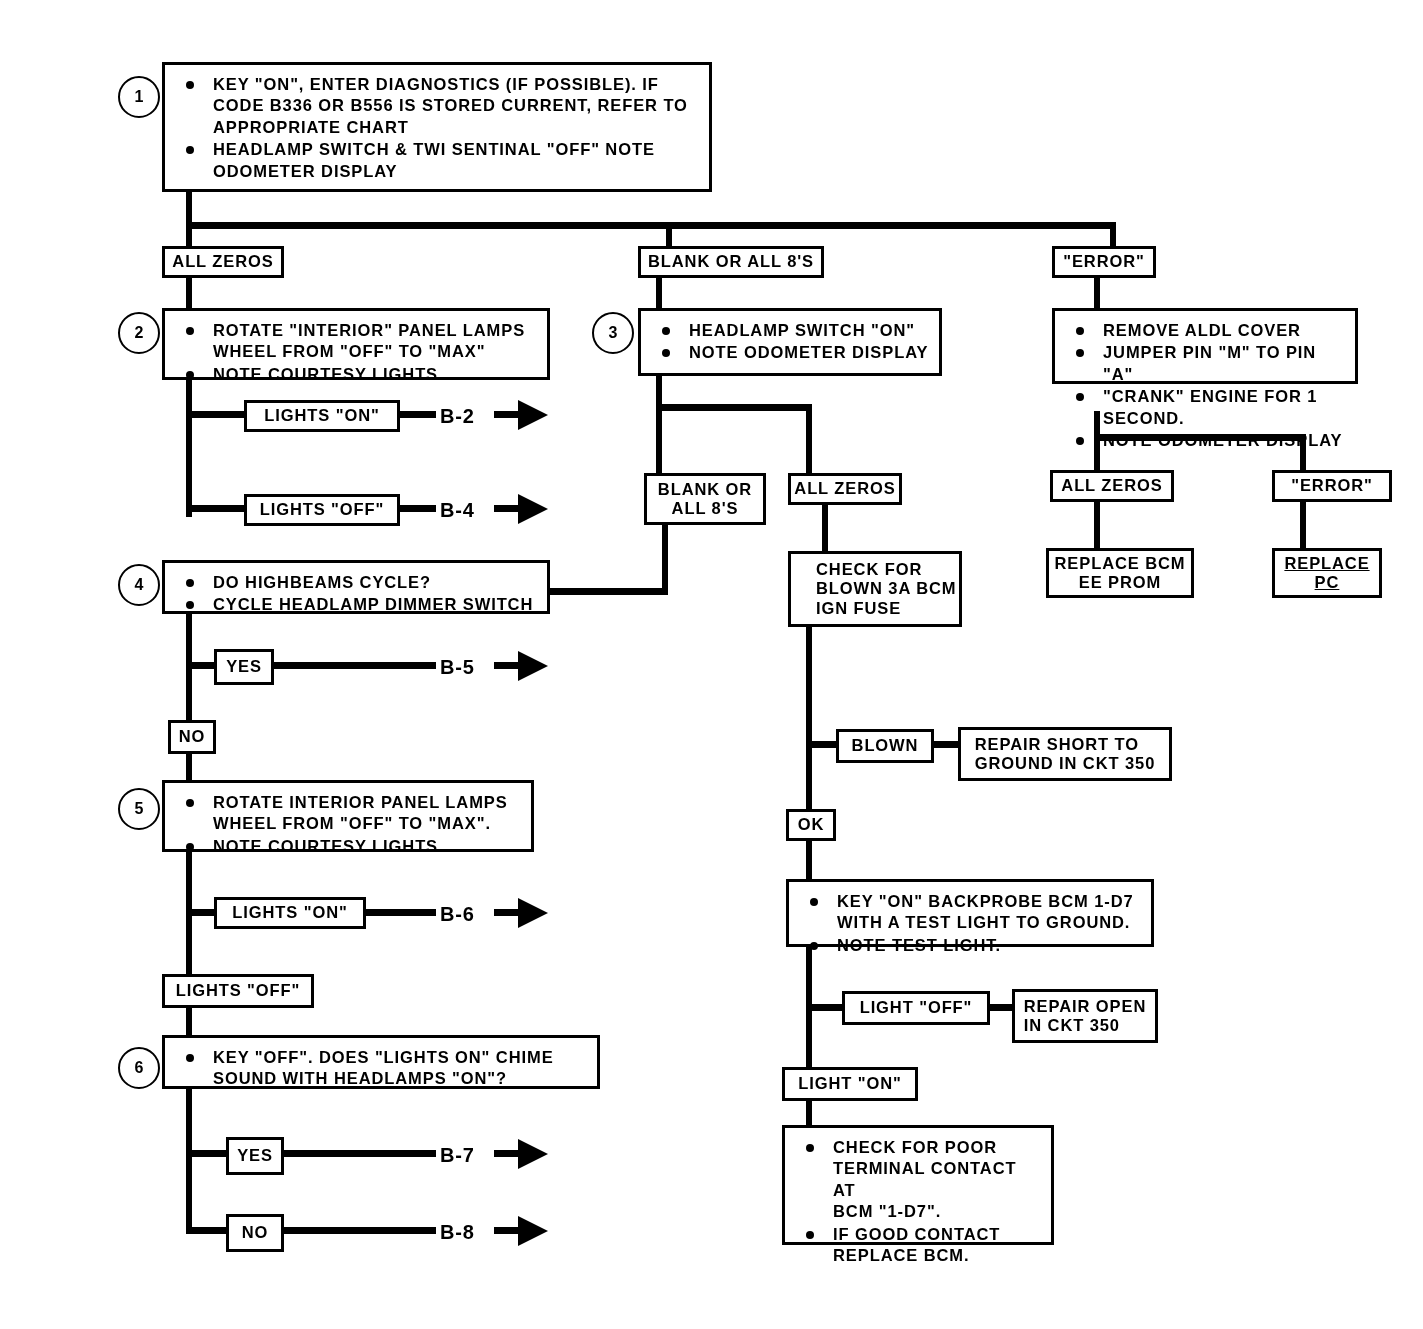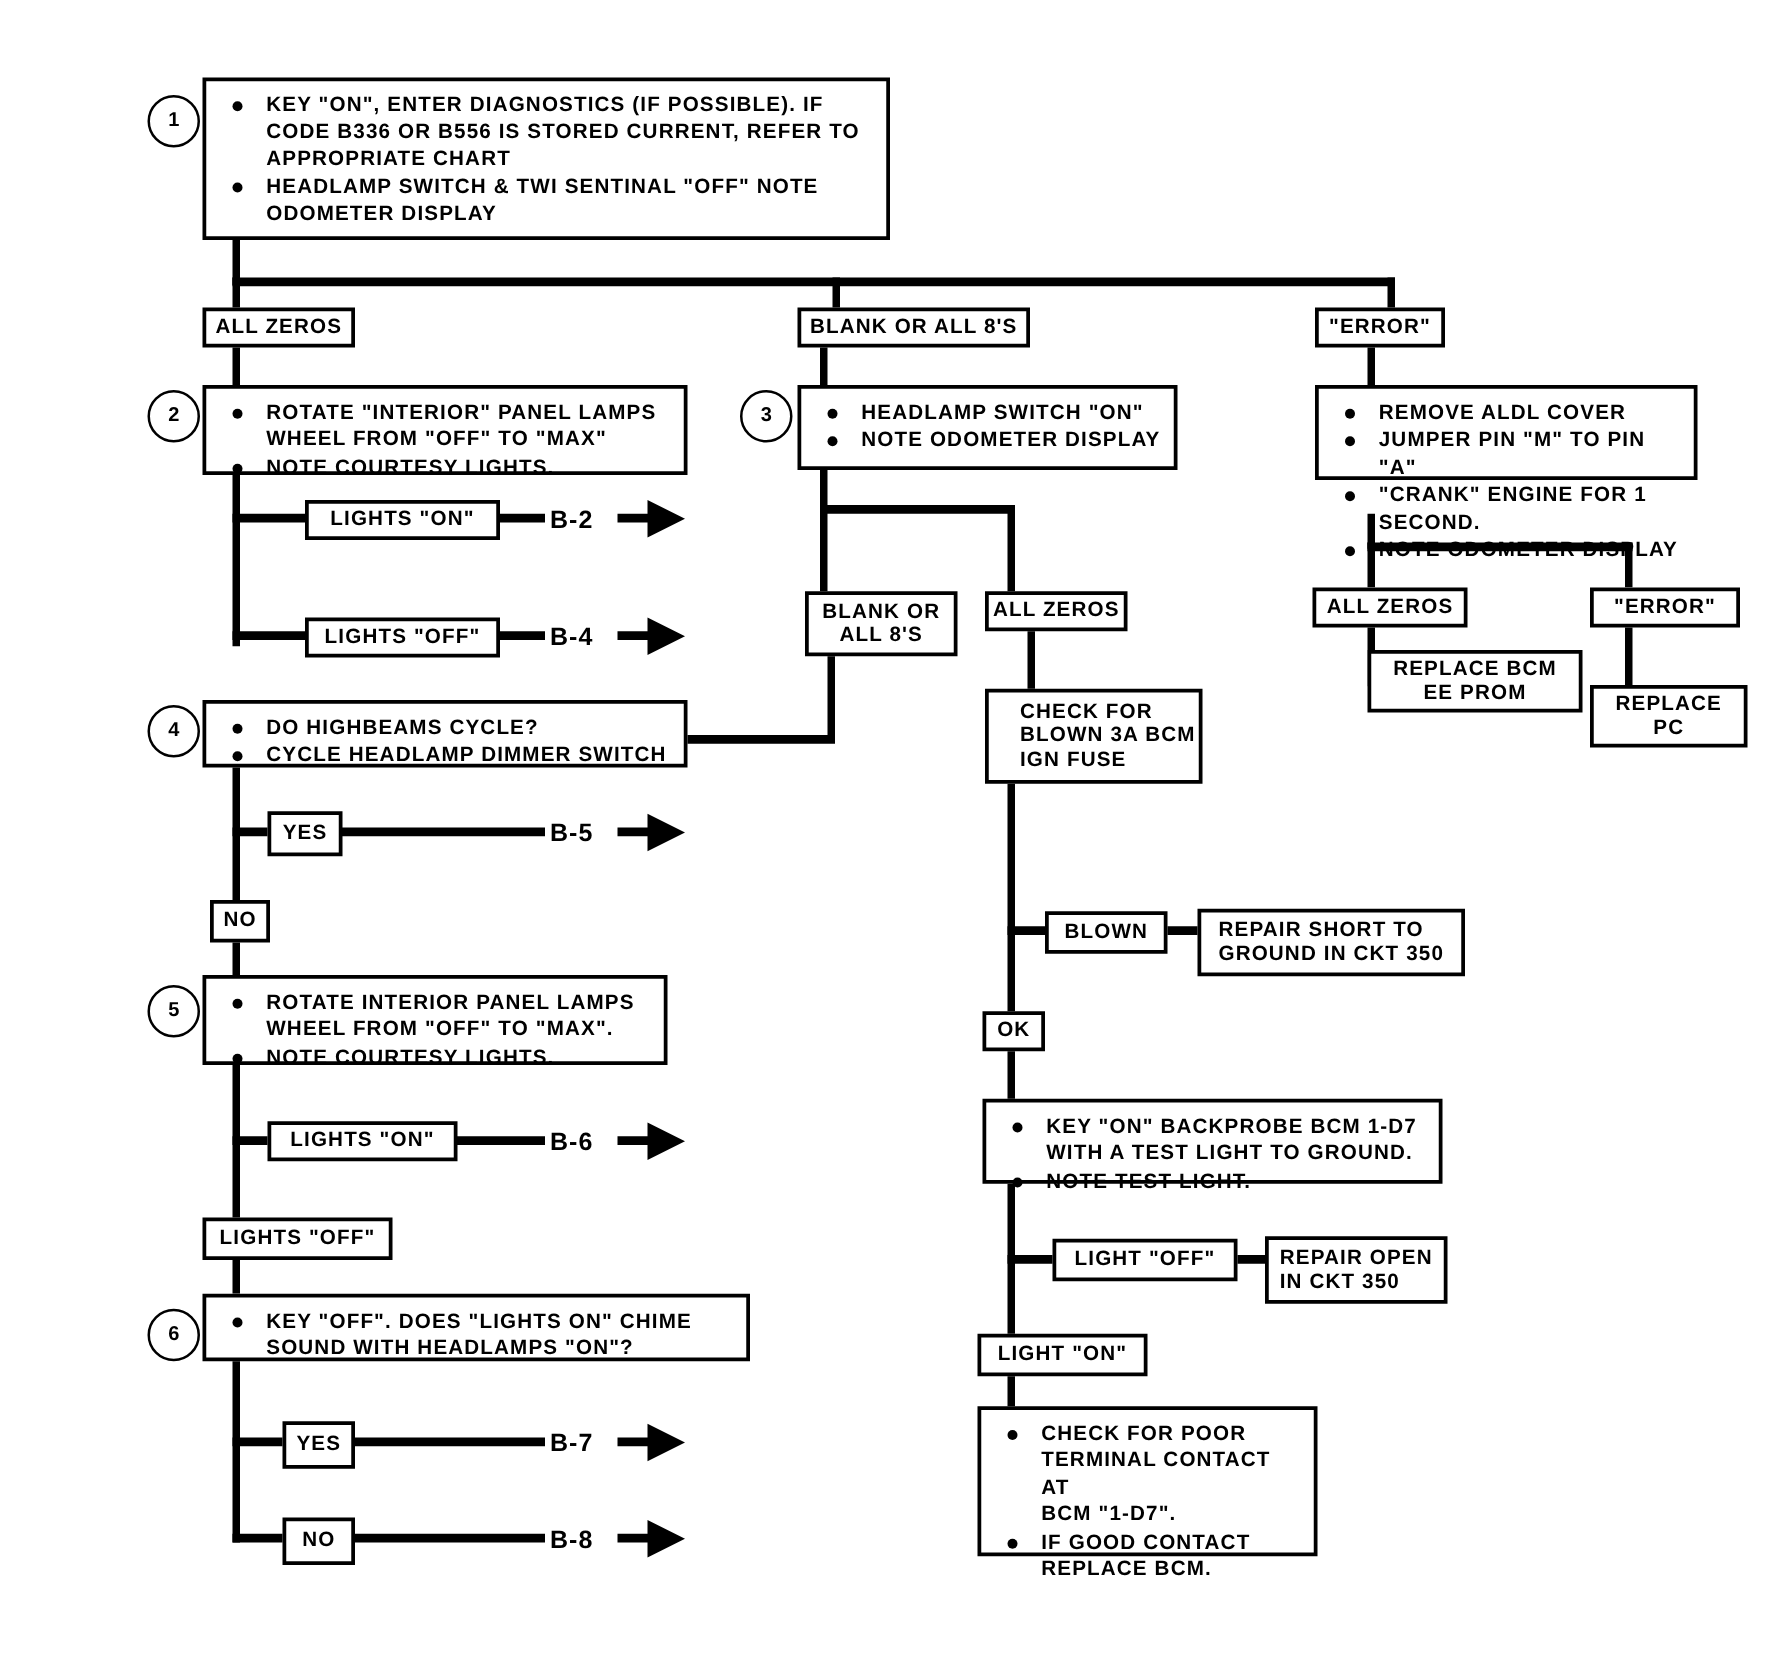--- a/index.html
+++ b/index.html
@@ -207,25 +207,25 @@
   <div class="ln" style="left:549px; top:588px; width:119px; height:7px;"></div>
 
   <div class="ln" style="left:822px; top:504px; width:6px; height:48px;"></div>
 
   <div class="box label" style="left:1050px; top:470px; width:124px; height:32px;">ALL ZEROS</div>
   <div class="box label" style="left:1272px; top:470px; width:120px; height:32px;">"ERROR"</div>
 
   <div class="ln" style="left:1094px; top:501px; width:6px; height:48px;"></div>
   <div class="ln" style="left:1300px; top:501px; width:6px; height:48px;"></div>
 
-  <div class="box label" style="left:1046px; top:520px; width:172px; height:50px;margin-left:48px;">
+  <div class="box label" style="left:1046px; top:548px; width:148px; height:50px;">
     <span style="white-space:pre-line;">REPLACE BCM
 EE PROM</span>
   </div>
-  <div class="box label" style="left:1272px; top:548px; width:126px; height:50px;">
+  <div class="box label" style="left:1272px; top:548px; width:110px; height:50px;text-decoration:underline;">
     <span style="white-space:pre-line;">REPLACE
 PC</span>
   </div>
 
   <div class="box label left" style="left:788px; top:551px; width:174px; height:76px;">
     <span style="white-space:pre-line; text-align:left;">CHECK FOR
 BLOWN 3A BCM
 IGN FUSE</span>
   </div>
 

